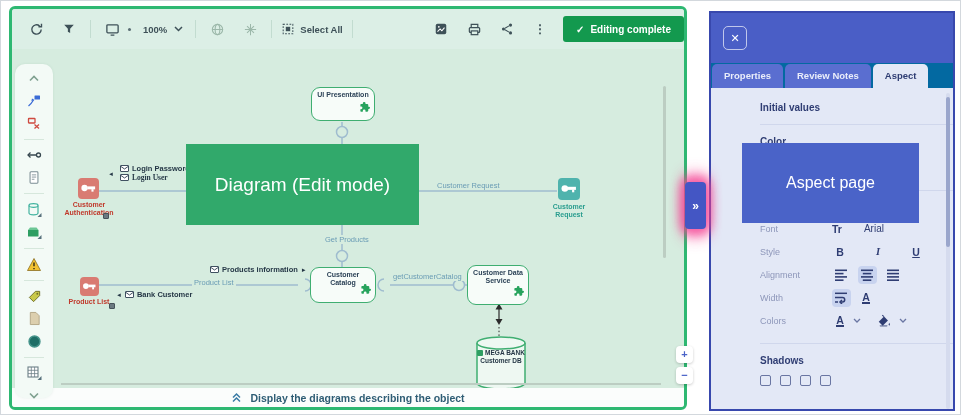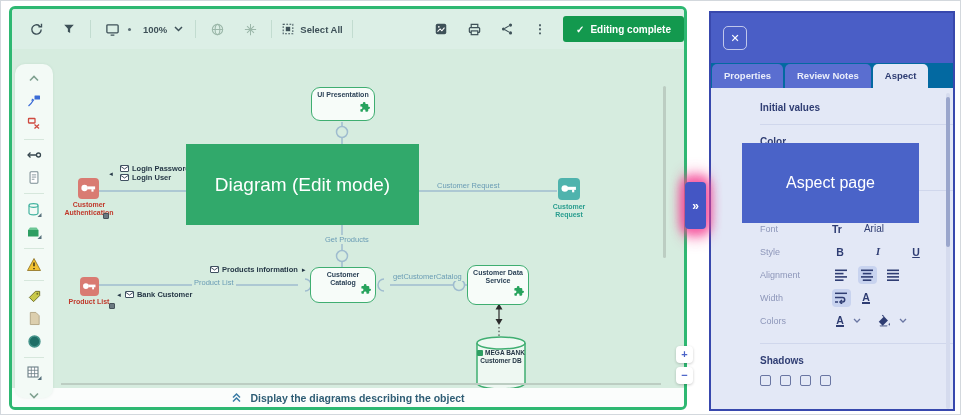--- a/index.html
+++ b/index.html
@@ -196,21 +196,21 @@
       <div class="clabel" style="left:180px;top:269px;">Product List</div>
 
       <span class="ptr" style="position:absolute;left:96px;top:162px;z-index:5;">◄</span>
       <div class="elabel" style="left:108px;top:155px;">
         <svg width="9" height="7">
             <rect x="0.5" y="0.5" width="8" height="6" rx="0.5" fill="#fff" stroke="#2c3e50" stroke-width="0.9"></rect>
             <path d="M0.5 1.2L4.5 4 8.5 1.2" fill="none" stroke="#2c3e50" stroke-width="0.9"></path>
           </svg>
         <span>Login Password</span>
       </div>
-      <div class="elabel" style="left:108px;top:164px;">
+      <div class="elabel" style="left:108px;top:164px;font-family:Liberation Serif, serif;">
         <svg width="9" height="7">
             <rect x="0.5" y="0.5" width="8" height="6" rx="0.5" fill="#fff" stroke="#2c3e50" stroke-width="0.9"></rect>
             <path d="M0.5 1.2L4.5 4 8.5 1.2" fill="none" stroke="#2c3e50" stroke-width="0.9"></path>
           </svg>
         <span>Login User</span>
       </div>
 
       <div class="elabel" style="left:198px;top:256px;">
         <svg width="9" height="7">
             <rect x="0.5" y="0.5" width="8" height="6" rx="0.5" fill="#fff" stroke="#2c3e50" stroke-width="0.9"></rect>

